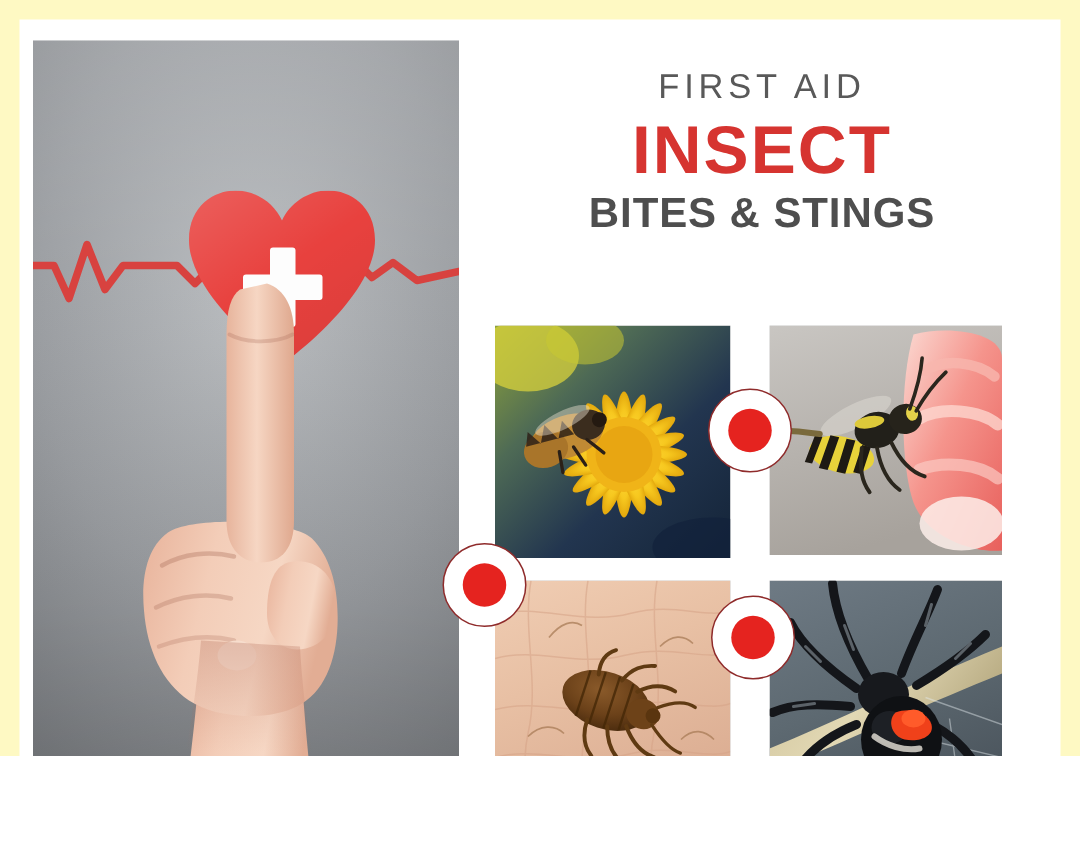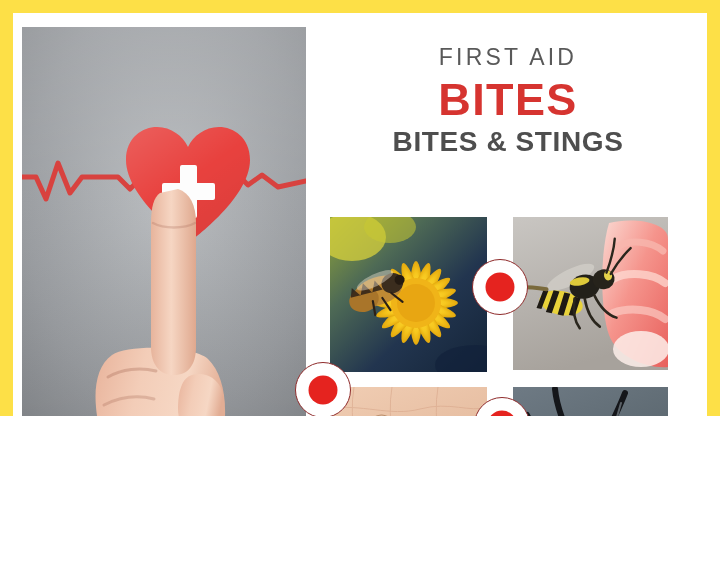--- a/index.html
+++ b/index.html
@@ -3,22 +3,22 @@
 <meta charset="utf-8">
 <style>
   html, body {
     margin: 0;
     padding: 0;
     background: #ffffff;
   }
   #poster {
     position: relative;
     width: 720px;
-    height: 416px;
-    background: #fde047;
+    height: 504px;
+    background: #fef9c3;
     overflow: hidden;
     font-family: "Liberation Sans", sans-serif;
   }
   
   .inner-canvas {
     position: absolute;
     left: 13px;
     top: 13px;
     width: 694px;
     height: 550px;
@@ -224,21 +224,21 @@
       <ellipse cx="76" cy="258" rx="13" ry="10" fill="#f7ddcd" opacity="0.95"></ellipse>
 
       <path d="M71,44 C82,50 102,50 113,44" fill="none" stroke="rgba(170,108,88,0.28)" stroke-width="2.5" stroke-linecap="round"></path>
 
       <path d="M52,248 C50,272 46,300 42,322 L126,322 C122,300 119,272 118,252 Z" fill="url(#shadeG)"></path>
     </svg>
   </div>
 
   <div class="title-block">
     <p class="kicker">FIRST AID</p>
-    <p class="headline">BITES</p>
+    <p class="headline">INSECT</p>
     <p class="subhead">BITES &amp; STINGS</p>
   </div>
 
   <div class="photo photo-tl">
     <svg viewBox="0 0 157 155" preserveAspectRatio="none">
       <defs>
         <linearGradient id="beeBg" x1="0" y1="0" x2="1" y2="1">
           <stop offset="0%" stop-color="#8fa43a"></stop>
           <stop offset="30%" stop-color="#4e6a55"></stop>
           <stop offset="62%" stop-color="#22354f"></stop>

